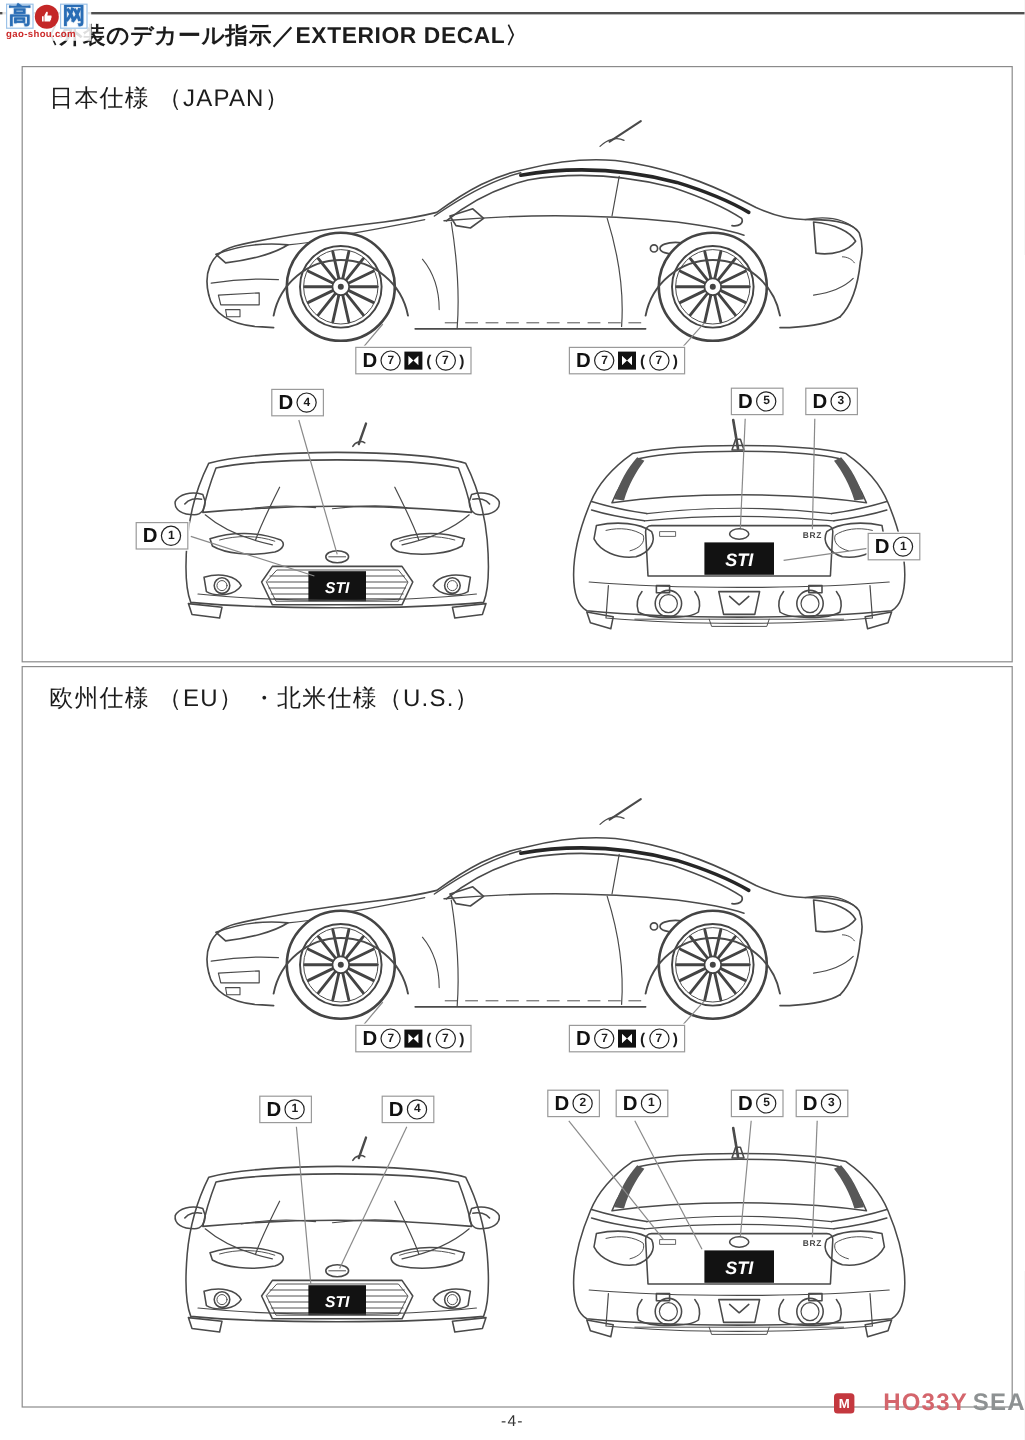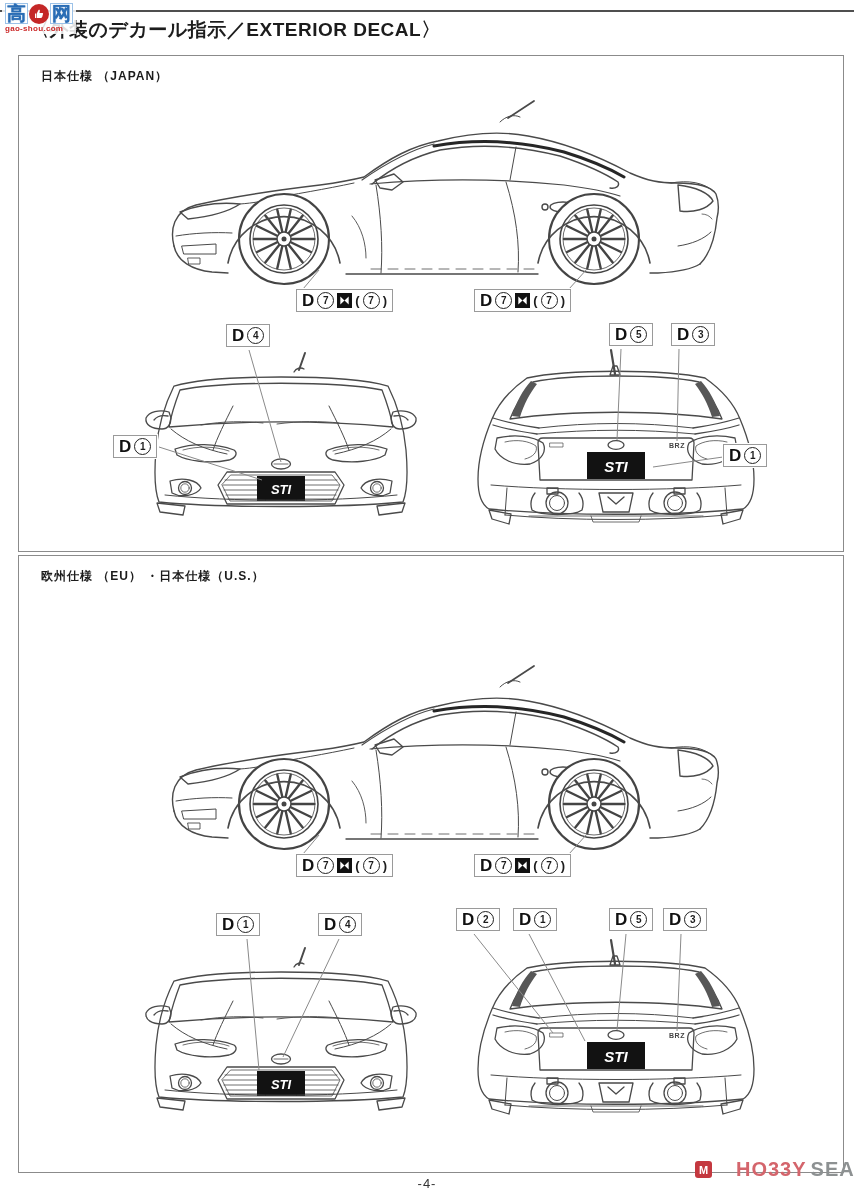--- a/index.html
+++ b/index.html
@@ -11,21 +11,21 @@
   .wm{position:absolute;left:2px;top:2px;z-index:6;background:rgba(255,255,255,.85);padding:1px 3px;line-height:1;}
   .wm-row{display:flex;align-items:center;gap:1px;}
   .wm-char{font-size:19px;font-weight:bold;color:#2a6db5;text-shadow:0 0 1px #2a6db5;border:1px solid #9cc2e8;background:#fff;padding:0 1px;}
   .wm-ball{width:20px;height:20px;border-radius:50%;background:#c42727;display:inline-flex;align-items:center;justify-content:center;}
   .wm-ball svg{width:12px;height:12px;}
   .wm-sub{font-size:8px;font-weight:bold;color:#cc2a2a;letter-spacing:.3px;margin-top:1px;}
   
   .spec-box{position:absolute;left:18px;width:824px;border:1px solid #8b8b8b;background:#fff;}
   .box-japan{top:55px;height:495px;}
   .box-eu{top:555px;height:616px;}
-  .section-label{position:absolute;left:22px;top:12px;font-size:12px;font-weight:700;letter-spacing:1px;}
+  .section-label{position:absolute;left:22px;top:12px;font-size:20px;font-weight:400;letter-spacing:1px;}
   .art{position:absolute;z-index:2;}
   .leads{position:absolute;left:0;top:0;z-index:3;pointer-events:none;}
   .leads line{stroke:#8a8a8a;stroke-width:1;}
   
   .callout{position:absolute;display:inline-flex;align-items:center;gap:3px;background:#fff;
            border:1px solid #9a9a9a;padding:2px 5px;z-index:4;box-shadow:0 0 0 1px #fff;}
   .dl{font-weight:bold;font-size:17px;line-height:1;color:#111;}
   .circ{display:inline-flex;align-items:center;justify-content:center;width:15px;height:15px;
         border:1.4px solid #222;border-radius:50%;font-size:10px;font-weight:bold;line-height:1;}
   .inlay{width:15px;height:15px;background:#111;display:inline-flex;align-items:center;justify-content:center;}
@@ -237,21 +237,21 @@
       <span class="dl">D</span>
       <span class="circ">3</span>
     </div>
     <div class="callout" style="left:704px;top:388px">
       <span class="dl">D</span>
       <span class="circ">1</span>
     </div>
   </section>
 
   <section class="spec-box box-eu">
-    <div class="section-label">欧州仕様 （EU） ・日本仕様（U.S.）</div>
+    <div class="section-label">欧州仕様 （EU） ・北米仕様（U.S.）</div>
 
     <svg class="art" style="left:147px;top:105px" width="555" height="200" viewBox="0 0 555 200">
         <use href="#car-side"></use>
       </svg>
     <svg class="art" style="left:122px;top:385px" width="280" height="170" viewBox="0 0 280 170">
         <use href="#car-front"></use>
       </svg>
     <svg class="art" style="left:452px;top:380px" width="290" height="185" viewBox="0 0 290 185">
         <use href="#car-rear"></use>
       </svg>

